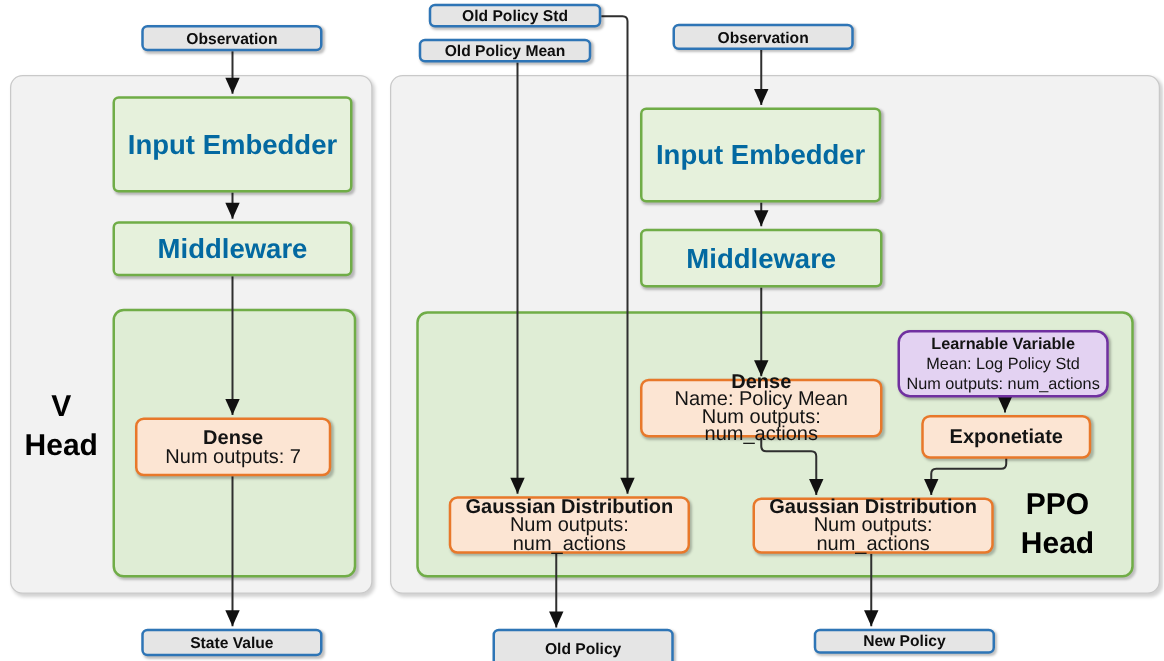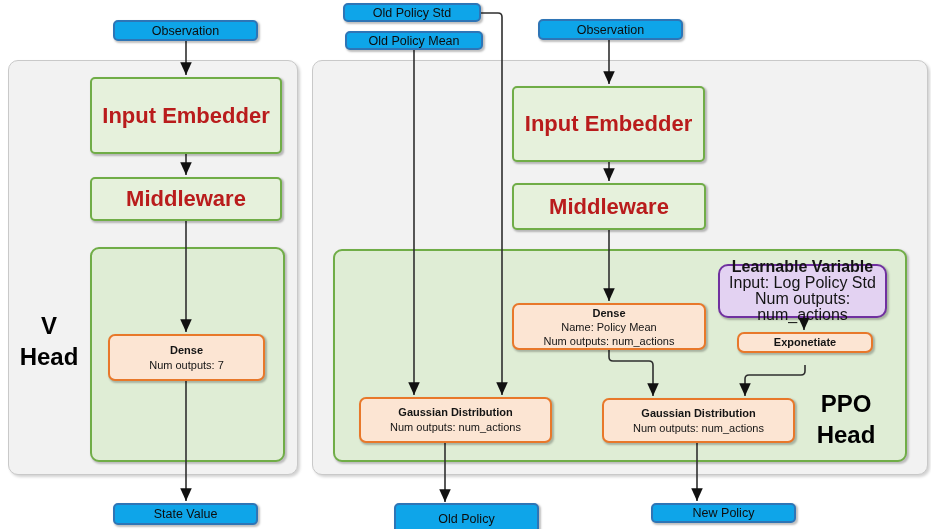--- a/index.html
+++ b/index.html
@@ -4,28 +4,28 @@
 <style>
   html,body{margin:0;padding:0;background:#ffffff;}
   .stage{position:relative;width:931px;height:529px;background:#ffffff;overflow:hidden;
          font-family:"Liberation Sans","DejaVu Sans",sans-serif;color:#111;}
   .panel{position:absolute;background:#f2f2f2;border:1.6px solid #c9c9c9;border-radius:10px;
          box-shadow:2px 2px 3px rgba(0,0,0,0.18);}
   .gcontainer{position:absolute;background:#dfedd5;border:2.5px solid #70ad47;border-radius:9px;
          box-shadow:1.5px 1.5px 2px rgba(0,0,0,0.22);}
   .box{position:absolute;display:flex;flex-direction:column;align-items:center;justify-content:center;
        text-align:center;box-sizing:border-box;box-shadow:1.5px 1.5px 2px rgba(0,0,0,0.25);}
-  .bluebox{background:#0ea5e9;border:2.4px solid #2e75b6;border-radius:5px;
-           font-weight:normal;font-size:12.5px;color:#0d0d0d;}
+  .bluebox{background:#e5e5e5;border:2.4px solid #2e75b6;border-radius:5px;
+           font-weight:bold;font-size:12.5px;color:#0d0d0d;}
   .greenbox{background:#e6f1dc;border:2.5px solid #70ad47;border-radius:5px;
-            font-weight:bold;font-size:22px;color:#b91c1c;}
+            font-weight:bold;font-size:22px;color:#0369a1;}
   .orangebox{background:#fce5d3;border:2.5px solid #e8782a;border-radius:7px;
-             font-size:11px;line-height:15px;color:#141414;}
+             font-size:16px;line-height:15px;color:#141414;}
   .purplebox{background:#e3d2f2;border:2.8px solid #7030a0;border-radius:10px;
-             font-size:16px;line-height:16px;color:#141414;}
+             font-size:13px;line-height:16px;color:#141414;}
   .orangebox .t,.purplebox .t{font-weight:bold;}
   .headlabel{position:absolute;display:flex;flex-direction:column;align-items:center;
              font-weight:bold;font-size:24px;line-height:31px;color:#000;}
   svg.wires{position:absolute;left:0;top:0;pointer-events:none;}
   .wire{stroke:#2f2f2f;stroke-width:1.6;fill:none;}
 </style>
 </head>
 <body>
 
 <div class="stage">
@@ -66,38 +66,38 @@
     <span class="t">Dense</span>
     <span>Num outputs: 7</span>
   </div>
   <div class="headlabel" style="left:8px;top:310px;width:82px;">
     <span>V</span>
     <span>Head</span>
   </div>
   <div class="box bluebox" style="left:113px;top:503px;width:145px;height:22px;text-align:right;">State Value</div>
 
   <div class="box bluebox" style="left:343px;top:3px;width:138px;height:19px;">Old Policy Std</div>
-  <div class="box bluebox" style="left:345px;top:31px;width:138px;height:19px;text-align:right;">Old Policy Mean</div>
+  <div class="box bluebox" style="left:335px;top:31px;width:138px;height:19px;text-align:right;">Old Policy Mean</div>
   <div class="box bluebox" style="left:538px;top:19px;width:145px;height:21px;">Observation</div>
   <div class="box greenbox" style="left:512px;top:86px;width:193px;height:76px;">Input Embedder</div>
   <div class="box greenbox" style="left:512px;top:183px;width:194px;height:47px;">Middleware</div>
 
   <div class="box orangebox" style="left:512px;top:303px;width:194px;height:47px;line-height:14px;">
     <span class="t">Dense</span>
     <span>Name: Policy Mean</span>
     <span>Num outputs: num_actions</span>
   </div>
 
   <div class="box purplebox" style="left:718px;top:264px;width:169px;height:54px;">
     <span class="t">Learnable Variable</span>
-    <span>Input: Log Policy Std</span>
+    <span>Mean: Log Policy Std</span>
     <span>Num outputs: num_actions</span>
   </div>
 
-  <div class="box orangebox" style="left:737px;top:332px;width:136px;height:21px;">
+  <div class="box orangebox" style="left:737px;top:332px;width:136px;height:35px;">
     <span class="t">Exponetiate</span>
   </div>
 
   <div class="box orangebox" style="left:359px;top:397px;width:193px;height:46px;">
     <span class="t">Gaussian Distribution</span>
     <span>Num outputs: num_actions</span>
   </div>
   <div class="box orangebox" style="left:602px;top:398px;width:193px;height:45px;">
     <span class="t">Gaussian Distribution</span>
     <span>Num outputs: num_actions</span>

